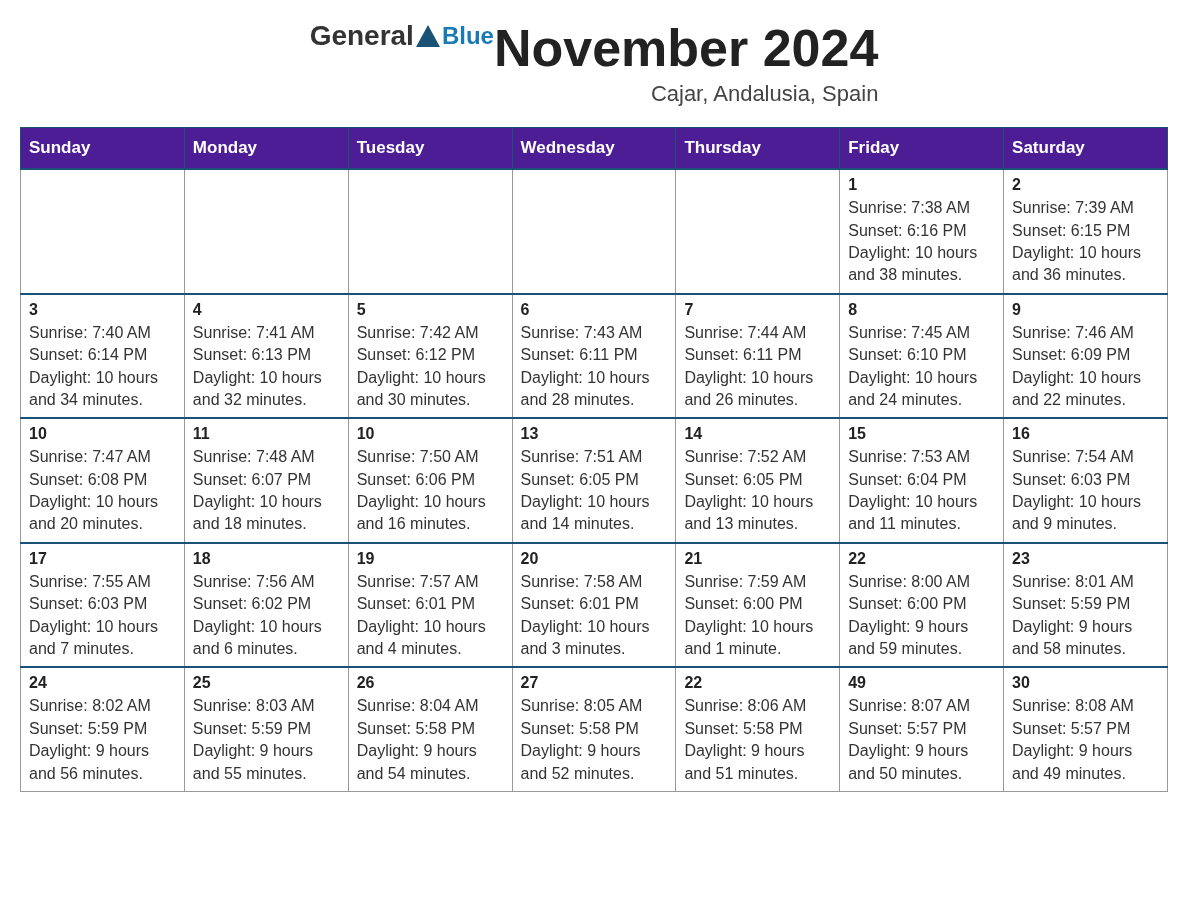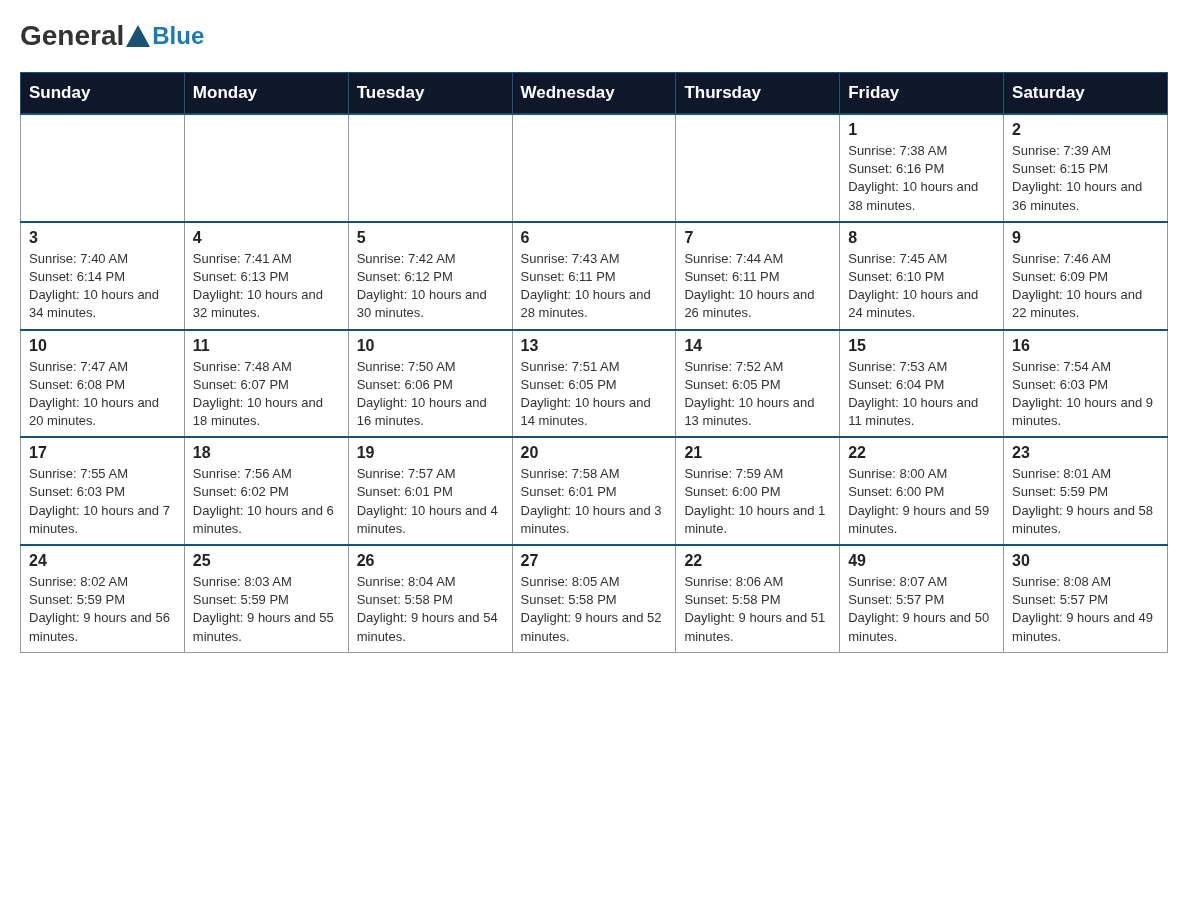--- a/index.html
+++ b/index.html
@@ -5,21 +5,21 @@
     * { box-sizing: border-box; margin: 0; padding: 0; }
     body {
       font-family: Arial, sans-serif;
       background: #ffffff;
       padding: 20px;
       width: 1188px;
       min-height: 918px;
     }
     .header-section {
       display: flex;
-      justify-content: flex-start;
+      justify-content: center;
       align-items: flex-start;
       margin-bottom: 20px;
     }
     .logo-area {
       display: flex;
       flex-direction: column;
       align-items: flex-start;
     }
     .logo-text {
       display: flex;
@@ -56,21 +56,21 @@
       font-size: 22px;
       color: #444;
       margin-top: 4px;
     }
     .calendar-table {
       width: 100%;
       border-collapse: collapse;
       border: 1px solid #1a5276;
     }
     .calendar-table th {
-      background-color: #0f172a;
+      background-color: #4c1d95;
       color: #ffffff;
       padding: 10px 8px;
       font-size: 17px;
       font-weight: bold;
       text-align: left;
       border: 1px solid #1a5276;
     }
     .calendar-table td {
       vertical-align: top;
       padding: 6px 8px;
@@ -82,21 +82,21 @@
       background: #fff;
     }
     .day-number {
       font-size: 16px;
       font-weight: bold;
       color: #222;
       display: block;
       margin-bottom: 3px;
     }
     .day-info {
-      font-size: 13px;
+      font-size: 16px;
       color: #333;
       line-height: 1.4;
     }
     .empty-cell {
       background: #f5f5f5;
     }
     tr.week-row td {
       border-top: 2px solid #1a5276;
     }
   </style>
@@ -105,20 +105,22 @@
 
 <div class="header-section">
   <div class="logo-area">
     <div class="logo-text">
       <span class="logo-general">General</span>
       <span class="logo-triangle"></span>
       <span class="logo-blue">Blue</span>
     </div>
   </div>
   <div class="title-area">
+    <div class="calendar-title">November 2024</div>
+    <div class="calendar-subtitle">Cajar, Andalusia, Spain</div>
   </div>
 </div>
 
 <table class="calendar-table">
   <thead>
     <tr>
     <th>Sunday</th>
         <th>Monday</th>
         <th>Tuesday</th>
         <th>Wednesday</th>

